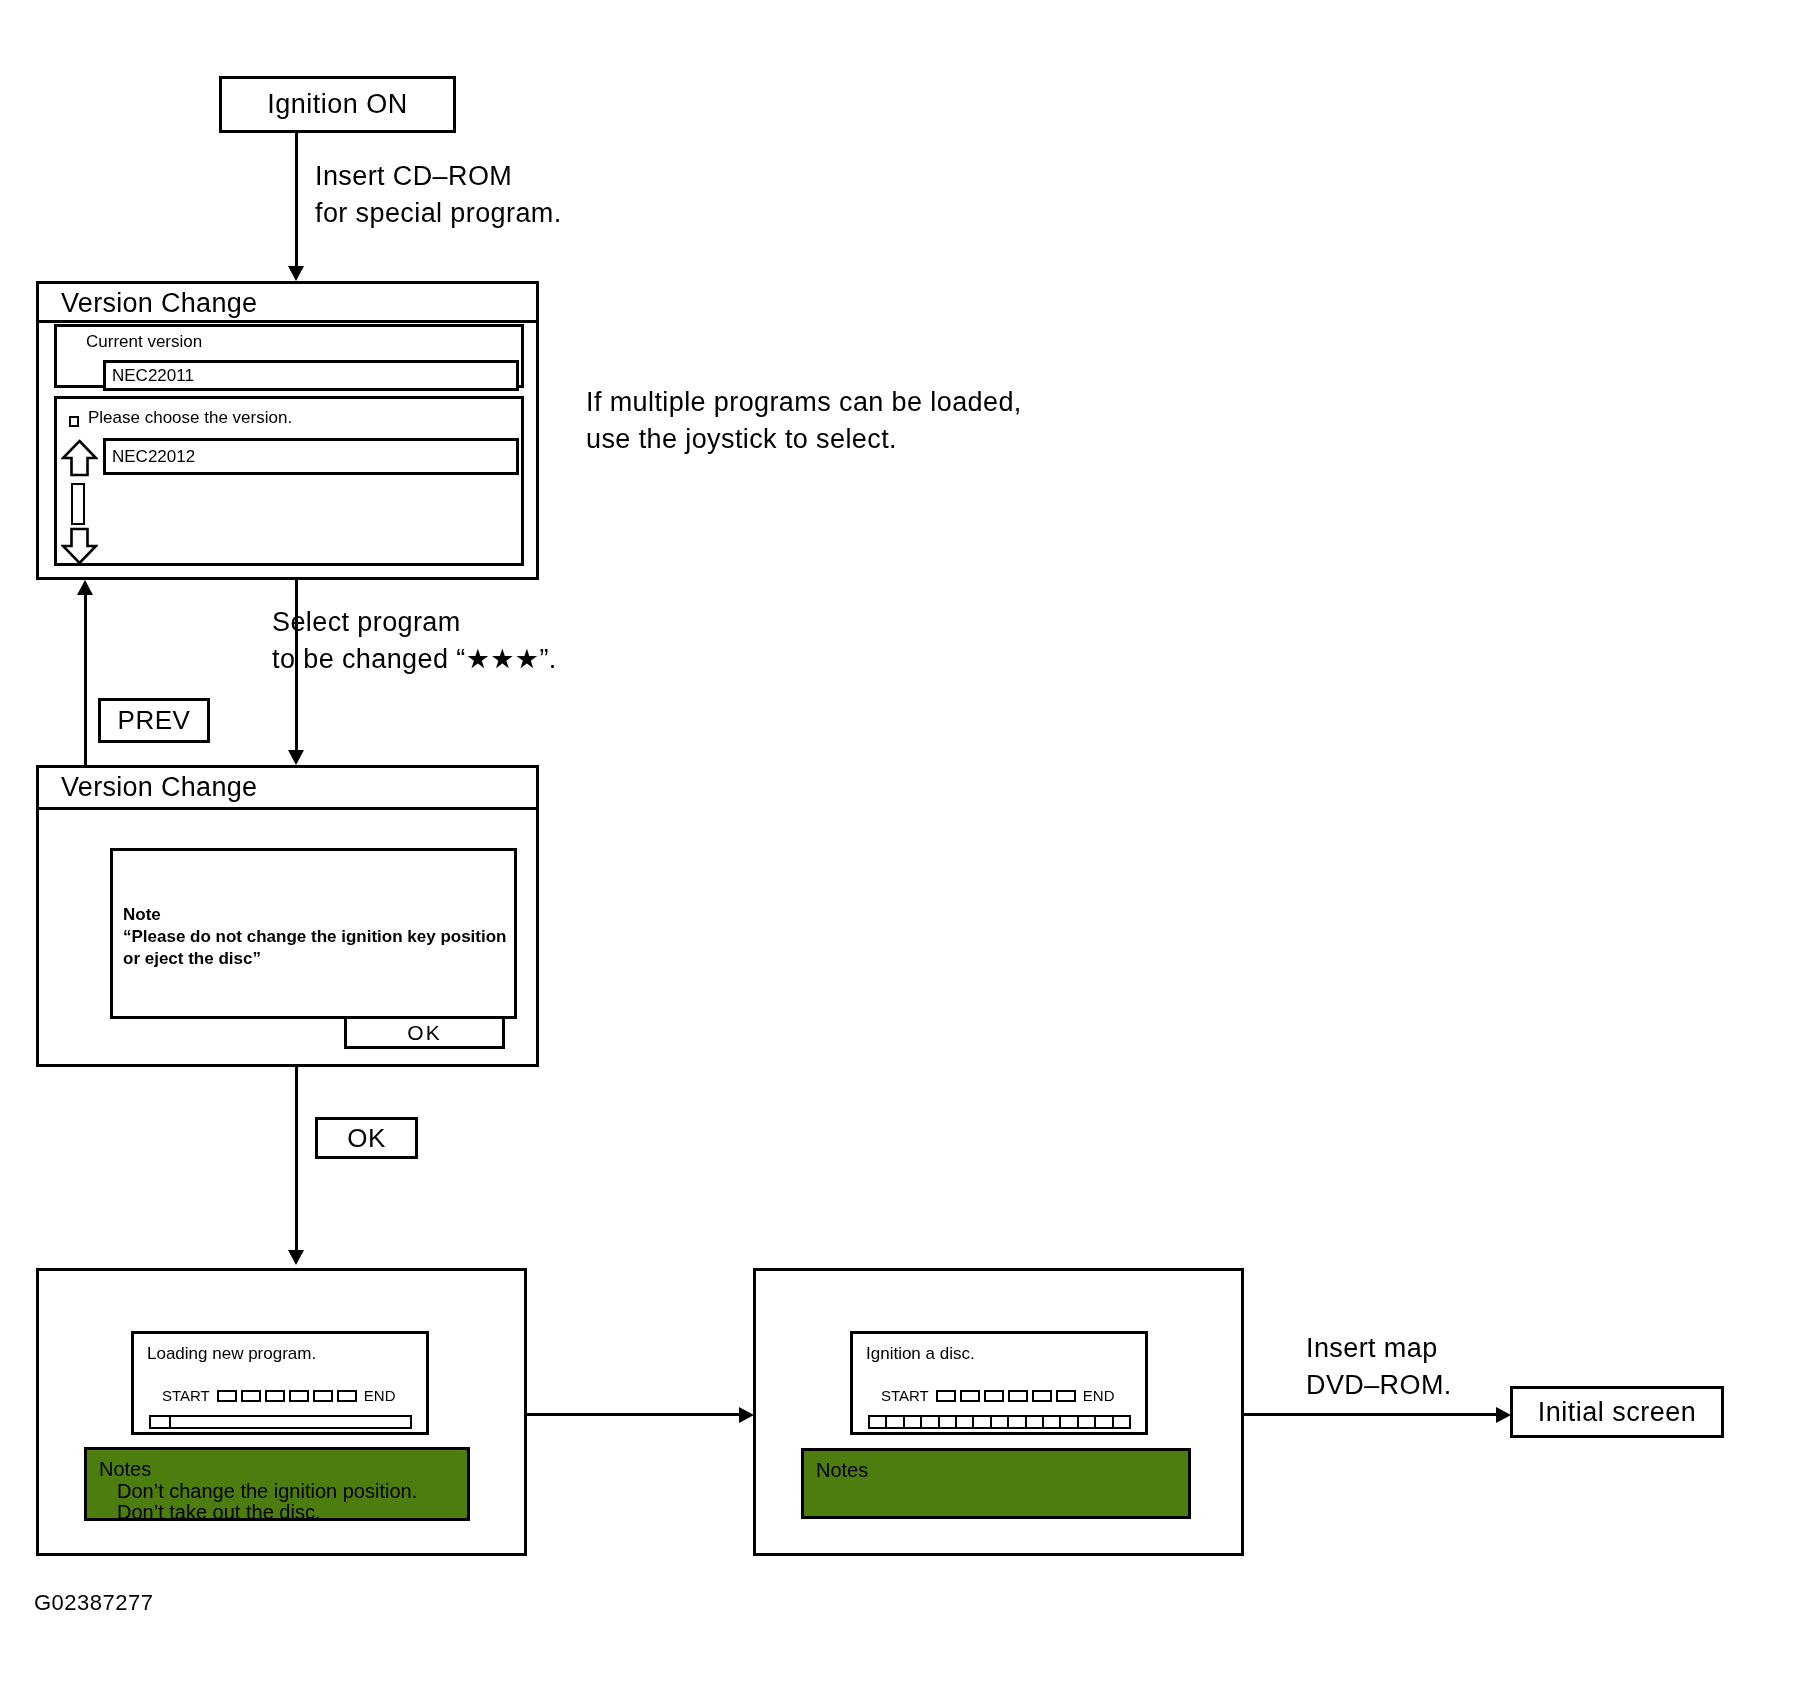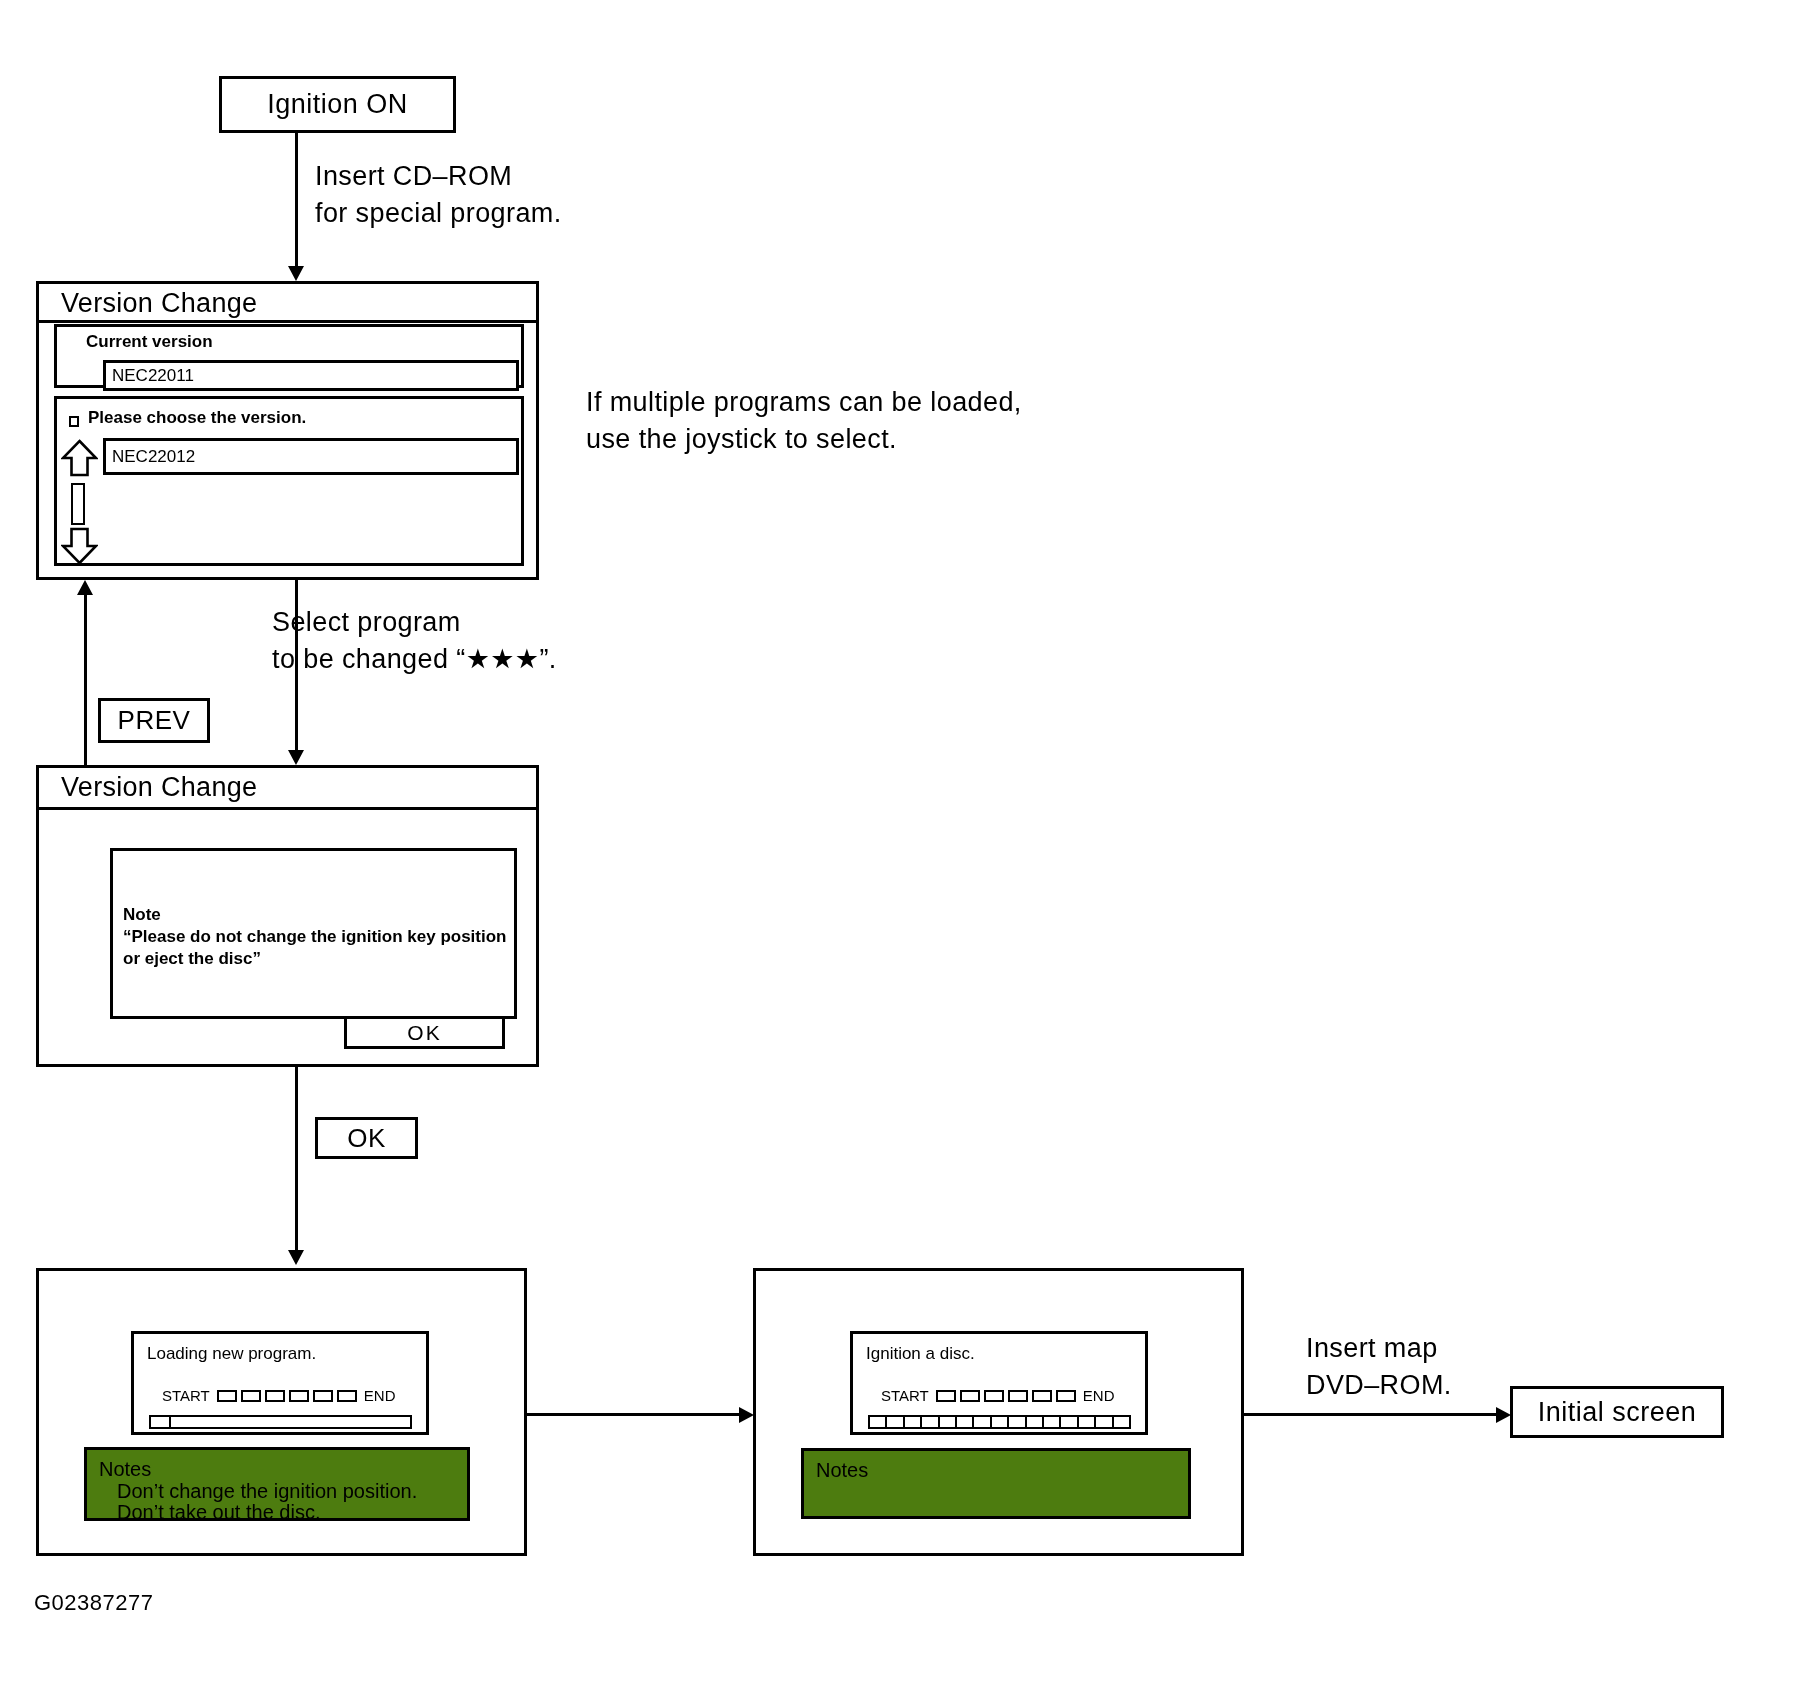--- a/index.html
+++ b/index.html
@@ -11,21 +11,21 @@
   .vline{position:absolute;width:3px;background:#000;}
   .hline{position:absolute;height:3px;background:#000;}
   .arr{position:absolute;width:0;height:0;}
   .arr.down{border-left:8px solid transparent;border-right:8px solid transparent;border-top:15px solid #000;}
   .arr.up{border-left:8px solid transparent;border-right:8px solid transparent;border-bottom:15px solid #000;}
   .arr.right{border-top:8px solid transparent;border-bottom:8px solid transparent;border-left:15px solid #000;}
   .note-text{position:absolute;font-size:27px;line-height:37px;letter-spacing:0.4px;}
   .screen-title{position:absolute;left:22px;top:4px;font-size:27px;letter-spacing:0.3px;}
   .divider{position:absolute;left:0;right:0;height:3px;background:#000;}
   .panel{position:absolute;border:3px solid #000;box-sizing:border-box;background:#fff;}
-  .small{font-size:17px;font-weight:bold;}
+  .small{font-size:17px;}
   .field{position:absolute;border:3px solid #000;box-sizing:border-box;font-size:17px;
          display:flex;align-items:center;padding-left:6px;background:#fff;}
   .bullet{position:absolute;width:10px;height:11px;border:2px solid #000;box-sizing:border-box;}
   .track{position:absolute;width:14px;height:42px;border:2px solid #000;box-sizing:border-box;}
   .icon{position:absolute;line-height:0;}
   .meter-row{position:absolute;display:flex;align-items:center;gap:7px;font-size:15px;}
   .mboxes{display:flex;gap:4px;}
   .mbox{width:20px;height:12px;border:2px solid #000;box-sizing:border-box;}
   .pbar{position:absolute;border:2px solid #000;box-sizing:border-box;display:flex;height:14px;background:#fff;}
   .pcell{flex:1;border-right:2px solid #000;}

